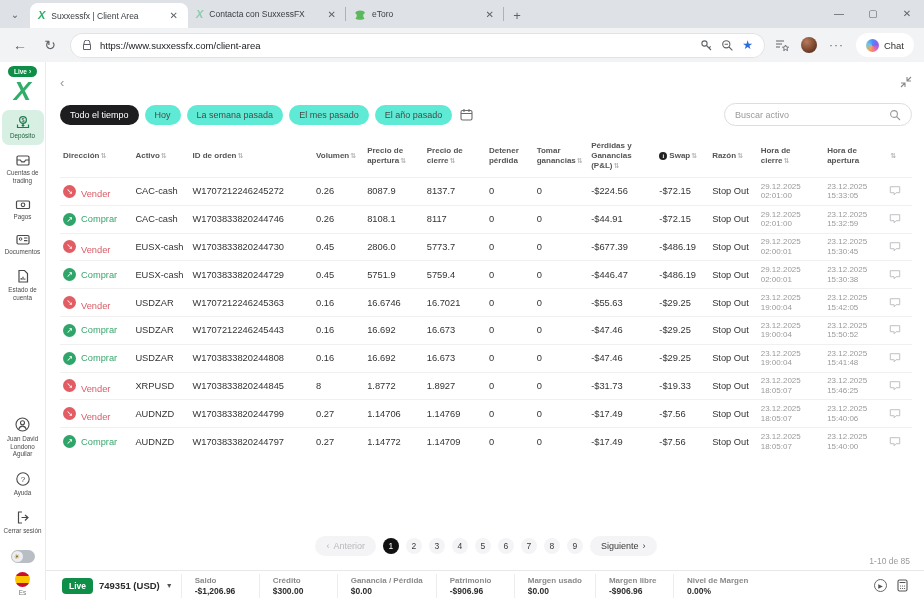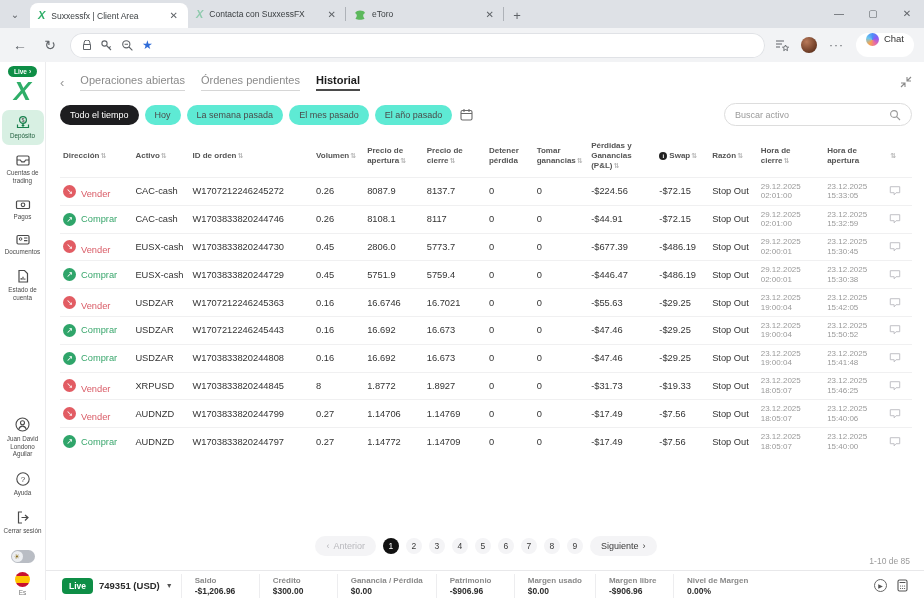--- a/index.html
+++ b/index.html
@@ -24,21 +24,21 @@
 
   .toolbar { height:34px; background:#f2f3f5; display:flex; align-items:center; padding:0 10px; gap:10px; }
   .nav-ic { color:#5f6368; font-size:14px; width:20px; text-align:center; }
   .omnibox { flex:1; height:25px; background:#fff; border-radius:13px; display:flex; align-items:center; padding:0 12px; gap:8px; box-shadow:0 0 0 1px #e0e2e6 inset; }
   .omnibox .url { flex:1; font-size:9.5px; color:#202124; }
   .ob-ic { color:#5f6368; }
   .star-blue { color:#2e6bd8; font-size:12px; }
   .tool-right { display:flex; align-items:center; gap:12px; }
   .avatar { width:16px; height:16px; border-radius:50%; background:radial-gradient(circle at 35% 30%, #b97a5a, #6b3a24 70%, #3c2013); }
   .dots { color:#5f6368; font-size:12px; letter-spacing:1px; }
-  .chat-btn { background:#fff; border-radius:12px; height:24px; display:flex; align-items:flex-start; gap:5px; padding:0 10px; font-size:9.5px; color:#333; }
+  .chat-btn { background:#fff; border-radius:12px; height:24px; display:flex; align-items:center; gap:5px; padding:0 10px; font-size:9.5px; color:#333; }
   .copilot { width:13px; height:13px; border-radius:50%; background:conic-gradient(#4e8df7,#8a5cf6,#e86aa6,#f6a54e,#6bc7f0,#4e8df7); }
 
   
   .app { display:flex; height:538px; }
   .sidebar { width:46px; background:#fff; border-right:1px solid #ececee; display:flex; flex-direction:column; align-items:center; padding-top:4px; flex-shrink:0; }
   .live-pill { background:#0e8e46; color:#fff; font-size:6.5px; font-weight:700; border-radius:8px; padding:2px 6px; display:flex; gap:2px; align-items:center; }
   .logo-x { font-size:26px; font-weight:900; font-style:italic; color:#2fae68; line-height:1; margin:1px 0 6px; }
   .side-item { width:42px; display:flex; flex-direction:column; align-items:center; gap:2px; padding:5px 1px; margin-bottom:3px; font-size:6.3px; color:#4a4a4a; text-align:center; line-height:1.25; border-radius:7px; }
   .side-item.active { background:#d8f0e3; color:#1c5c3a; }
   .side-item svg { stroke:#4a4a4a; }
@@ -132,20 +132,21 @@
     <span>✕</span>
   </div>
 </div>
 <div class="toolbar">
   <span class="nav-ic">←</span>
   <span class="nav-ic">↻</span>
   <div class="omnibox">
     <svg class="ob-ic" width="10" height="11" viewBox="0 0 10 11">
         <path d="M2 4.5V3a3 3 0 0 1 6 0v1.5M1.5 4.5h7v5h-7z" fill="none" stroke="#5f6368" stroke-width="1"></path>
       </svg>
+    <span class="url">https://www.suxxessfx.com/client-area</span>
     <svg class="ob-ic" width="13" height="13" viewBox="0 0 13 13">
         <circle cx="4.5" cy="4.5" r="2.6" fill="none" stroke="#5f6368" stroke-width="1.1"></circle>
         <path d="M6.5 6.5 L11 11 M9 9l1.6-1.6 M7.6 7.6 9 9" fill="none" stroke="#5f6368" stroke-width="1.1"></path>
       </svg>
     <svg class="ob-ic" width="13" height="13" viewBox="0 0 13 13">
         <circle cx="5.3" cy="5.3" r="3.6" fill="none" stroke="#5f6368" stroke-width="1.1"></circle>
         <path d="M8 8l3.4 3.4 M3.6 5.3h3.4" fill="none" stroke="#5f6368" stroke-width="1.1"></path>
       </svg>
     <span class="star-blue">★</span>
   </div>
@@ -261,27 +262,20 @@
         </div>
       <div class="flag"></div>
       <div class="lang">Es</div>
     </div>
   </div>
 
   <div class="content-col">
     <div class="main">
       <div class="nav-row">
         <span class="back-ch">‹</span>
-        <div style="display:flex; gap:16px;" id="nav-tabs">
-  <span class="nav-tab">Operaciones abiertas</span>
-
-  <span class="nav-tab">Órdenes pendientes</span>
-
-  <span class="nav-tab active">Historial</span>
-</div>
         <svg class="compress" width="12" height="12" viewBox="0 0 12 12">
             <path d="M7 1v4h4M11 1 7 5M5 11V7H1M1 11l4-4" fill="none" stroke="#8a8a8a" stroke-width="1.1"></path>
           </svg>
       </div>
 
       <div class="filter-row">
         <div style="display:flex; gap:6px;" id="pills">
   <span class="pill active">Todo el tiempo</span>
 
   <span class="pill">Hoy</span>

